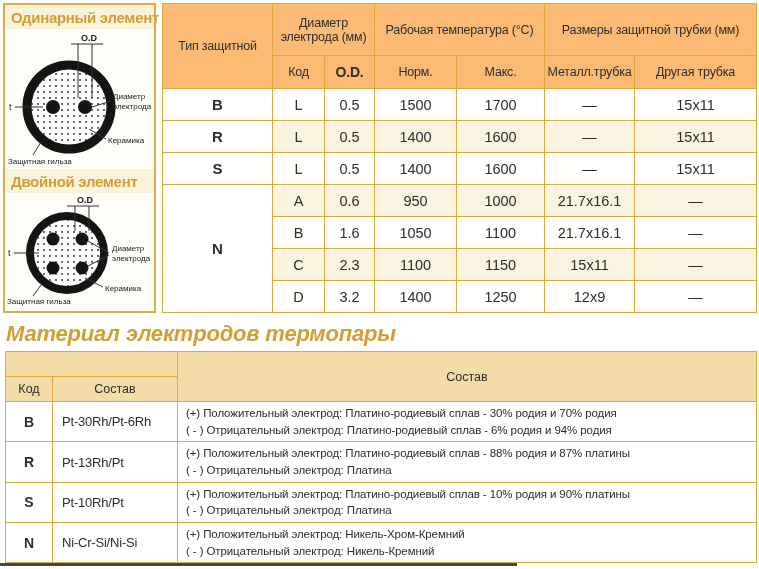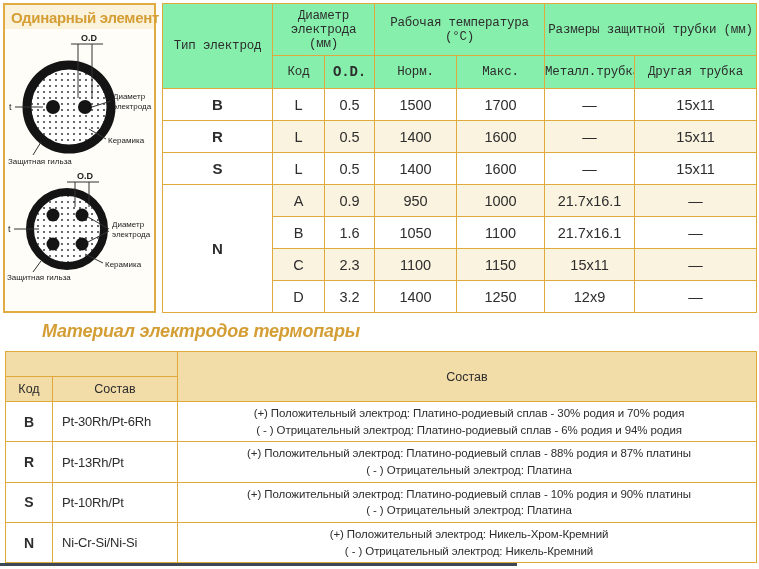--- a/index.html
+++ b/index.html
@@ -45,44 +45,42 @@
     border-collapse: collapse;
     table-layout: fixed;
   }
   .spec-table th, .spec-table td {
     border: 1.5px solid #dfa93c;
     text-align: center;
     vertical-align: middle;
     overflow: hidden;
   }
   .spec-table th {
-    background: #86efac;
+    background: #fdba74;
     font-weight: normal;
     font-size: 12.5px;
     color: #2d2d2d;
     letter-spacing: -0.2px;
-    font-family: Liberation Mono, monospace;
   }
   .spec-table .h1 { height: 52px; }
   .spec-table .h2 { height: 33px; }
   .spec-table .od-head { font-weight: bold; font-size: 14px; margin-left: 26px; }
   .spec-table td { font-size: 14.5px; height: 32px; background: #ffffff; }
   .spec-table td.type-cell { font-weight: bold; font-size: 15px; }
   .spec-table tr.alt td { background: #faf3e0; }
   .spec-table tr.alt td.type-cell { background: #ffffff; }
 
   
   .section-heading {
     position: absolute; left: 6px; top: 321px;
-    font-size: 18px;
+    font-size: 22px;
     font-weight: bold;
     font-style: italic;
     color: #d49e35;
     letter-spacing: -0.2px;
-    margin-left: 36px;
   }
 
   
   .mat-table {
     position: absolute; left: 5px; top: 351px;
     width: 751px;
     border-collapse: collapse;
     table-layout: fixed;
     padding-left: 43px;
   }
@@ -94,21 +92,21 @@
     background: #f2dda9;
     font-weight: normal;
     font-size: 12.5px;
     text-align: center;
     height: 25px;
   }
   .mat-table td { background: #ffffff; height: 40px; }
   .mat-table td.code-cell { text-align: center; font-weight: bold; font-size: 14px; }
   .mat-table td.comp-cell { font-weight: normal; font-size: 13px; padding-left: 9px; letter-spacing: -0.2px; }
   .mat-table td.desc-cell { font-size: 11.5px; padding: 3px 4px 3px 8px; letter-spacing: -0.1px; }
-  .mat-table td.desc-cell .line { line-height: 1.45; white-space: nowrap; text-align: center; }
+  .mat-table td.desc-cell .line { line-height: 1.45; white-space: nowrap; }
 
   .bottom-rule {
     position: absolute; left: 0; top: 563px;
     width: 517px; height: 3px;
     background: #3c4856;
   }
 </style>
 </head>
 <body>
 
@@ -142,20 +140,21 @@
     <text class="lbl-small" x="108" y="70">Диаметр</text>
     <text class="lbl-small" x="108" y="80">электрода</text>
 
     <line class="dline" x1="84" y1="100" x2="101" y2="110"></line>
     <text class="lbl-small" x="103" y="114">Керамика</text>
 
     <line class="dline" x1="36" y1="113" x2="28" y2="126"></line>
     <text class="lbl-small" x="3" y="135">Защитная гильза</text>
   </svg>
 
+  <div class="panel-title">Двойной элемент</div>
 
   <svg class="diagram" width="151" height="113" viewBox="0 0 151 113">
     <defs>
       <pattern id="dotsB" width="6" height="6" patternUnits="userSpaceOnUse">
         <circle cx="3" cy="3" r="0.9" fill="#222"></circle>
       </pattern>
     </defs>
     <circle cx="62" cy="60" r="37" fill="#ffffff"></circle>
     <circle cx="62" cy="60" r="33" fill="url(#dotsB)"></circle>
     <circle cx="62" cy="60" r="37" fill="none" stroke="#141414" stroke-width="8"></circle>
@@ -190,21 +189,21 @@
     <col style="width:110px">
       <col style="width:52px">
       <col style="width:50px">
     <col style="width:82px">
       <col style="width:88px">
       <col style="width:90px">
       <col style="width:122px">
   </colgroup>
   <tbody>
       <tr class="h1">
-    <th rowspan="2">Тип электрод</th>
+    <th rowspan="2">Тип защитной</th>
     <th colspan="2">Диаметр электрода (мм)</th>
     <th colspan="2">Рабочая температура (°C)</th>
     <th colspan="2">Размеры защитной трубки (мм)</th>
   </tr>
   <tr class="h2">
     <th>Код</th>
     <th class="od-head">O.D.</th>
     <th>Норм.</th>
     <th>Макс.</th>
     <th>Металл.трубка</th>
@@ -234,21 +233,21 @@
     <td>L</td>
     <td>0.5</td>
     <td>1400</td>
     <td>1600</td>
     <td>—</td>
     <td>15x11</td>
   </tr>
   <tr class="alt">
     <td class="type-cell" rowspan="4">N</td>
     <td>A</td>
-    <td>0.9</td>
+    <td>0.6</td>
     <td>950</td>
     <td>1000</td>
     <td>21.7x16.1</td>
     <td>—</td>
   </tr>
   <tr>
     <td>B</td>
     <td>1.6</td>
     <td>1050</td>
     <td>1100</td>

